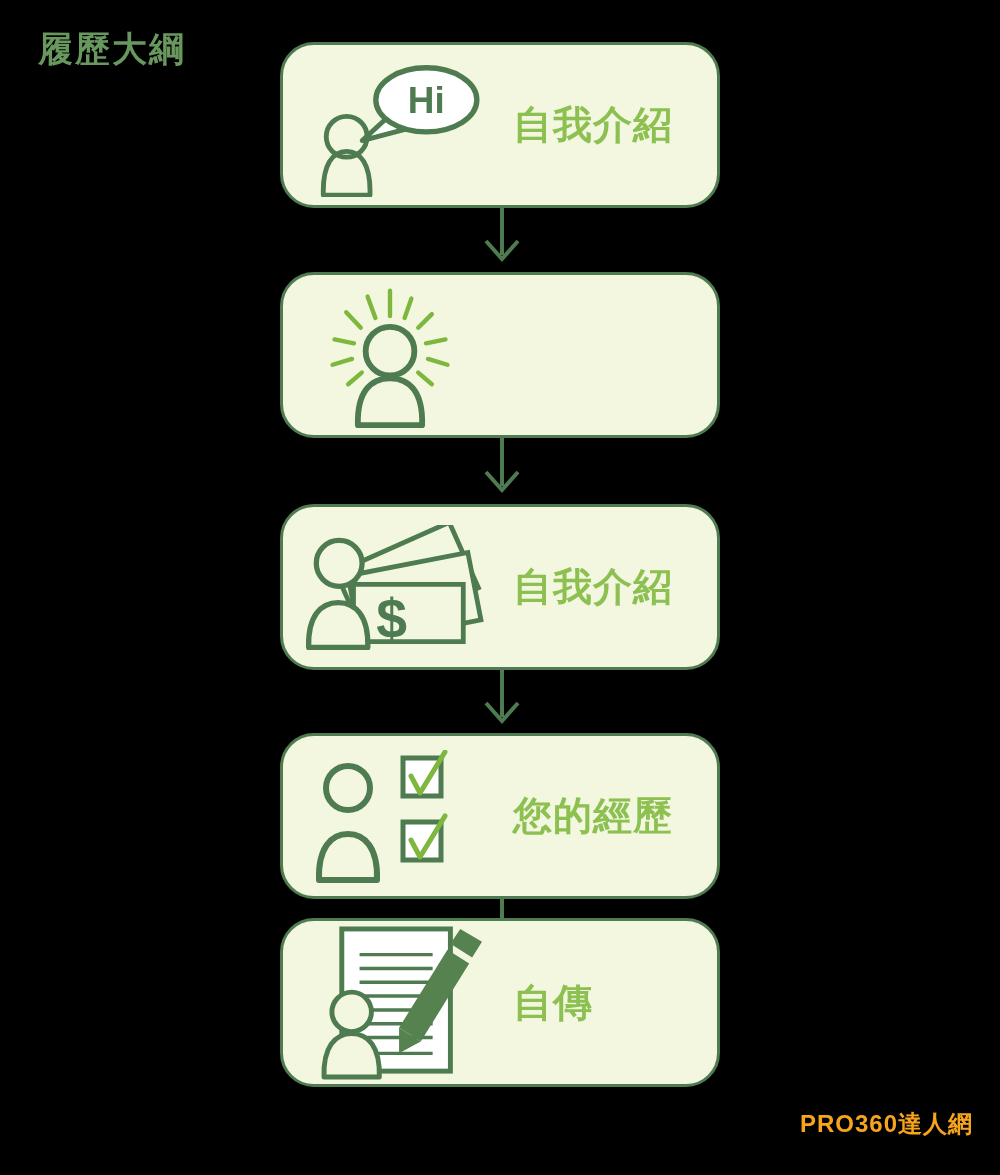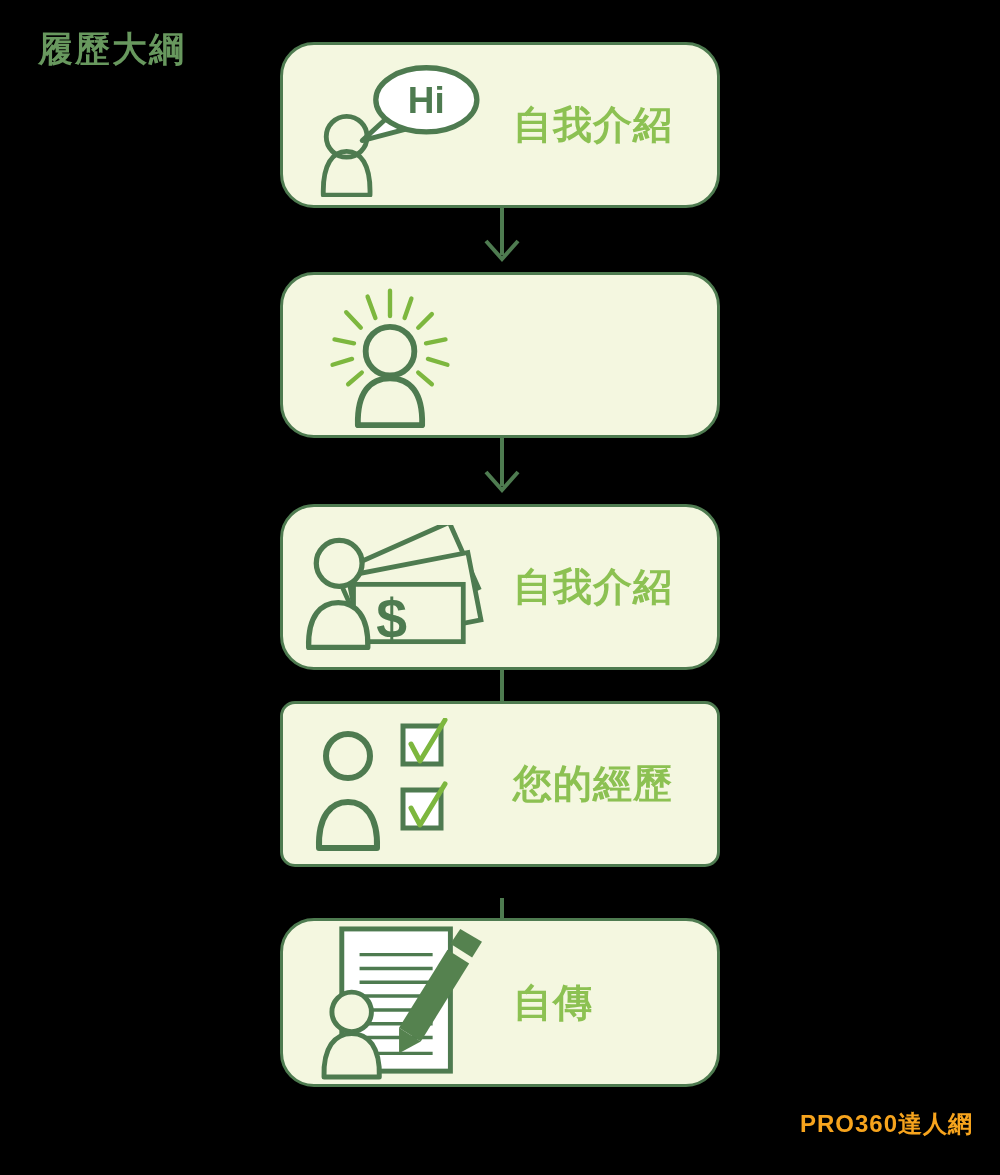--- a/index.html
+++ b/index.html
@@ -13,21 +13,21 @@
     font-size:35px;font-weight:bold;color:#68985e;letter-spacing:2px;
   }
   .flow-box{
     position:absolute;left:280px;width:434px;height:160px;
     border:3px solid #4e7b50;border-radius:34px;
     background:#f4f7e0;
   }
   .box-1{top:42px;}
   .box-2{top:272px;}
   .box-3{top:504px;}
-  .box-4{top:701px;border-radius:15px;}
+  .box-4{top:733px;}
   .box-5{top:918px;height:163px;}
   .step-label{
     position:absolute;left:230px;width:200px;top:50%;
     transform:translateY(-50%);
     text-align:left;font-size:39px;font-weight:bold;color:#8cc152;
     letter-spacing:1px;white-space:nowrap;
   }
   .icon-wrap{position:absolute;}
   .flow-arrow{
     position:absolute;left:482px;width:40px;

